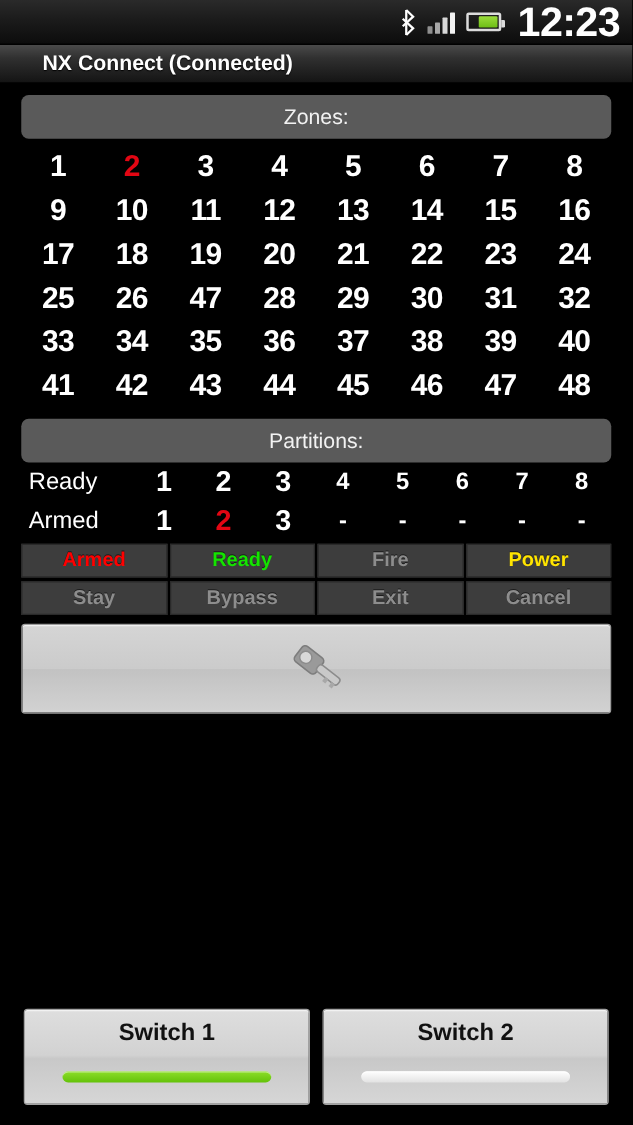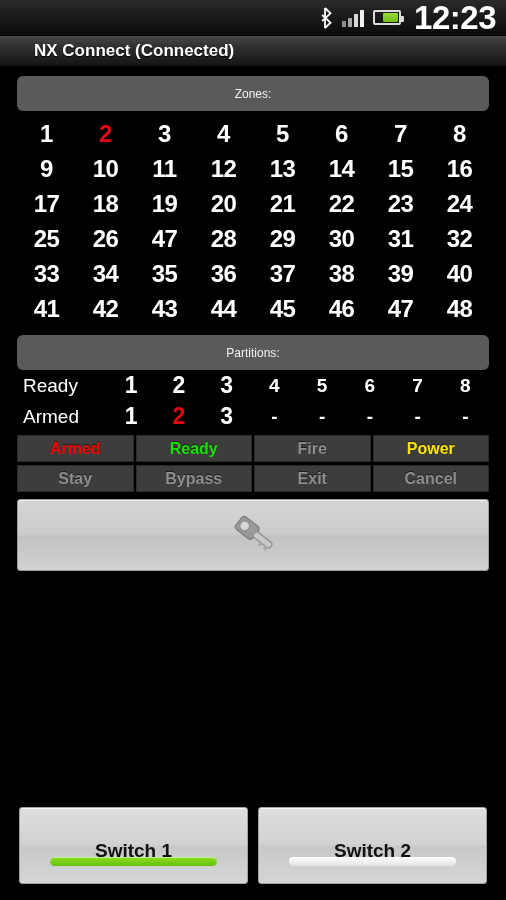--- a/index.html
+++ b/index.html
@@ -64,21 +64,21 @@
 
   
   .content{ padding:0 17px; }
 
   .section-header{
     margin-top:9px;
     height:35px;
     background:#5a5a5a;
     border-radius:6px;
     display:flex; align-items:center; justify-content:center;
-    color:#f2f2f2; font-size:12px;
+    color:#f2f2f2; font-size:17px;
   }
 
   .zones-grid{
     margin-top:5px;
     display:grid;
     grid-template-columns:repeat(8,1fr);
     row-gap:0px;
   }
   .zone{
     text-align:center;
@@ -155,21 +155,21 @@
   }
   .switch{
     flex:1;
     height:77px;
     border-radius:3px;
     background:linear-gradient(to bottom,#dedede 0%,#d2d2d2 48%,#c8c8c8 52%,#d6d6d6 100%);
     border:1px solid #a2a2a2;
     box-shadow:inset 0 1px 0 #f2f2f2;
     display:flex; flex-direction:column; align-items:center;
     justify-content:flex-start;
-    padding-top:32px;
+    padding-top:8px;
     position:relative;
   }
   .switch .label{
     color:#111; font-size:19px; font-weight:bold;
   }
   .switch .bar{
     position:absolute;
     left:30px; right:30px; bottom:17px;
     height:9px;
     border-radius:5px;

